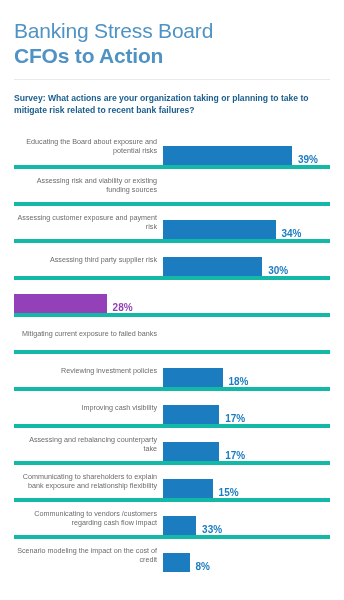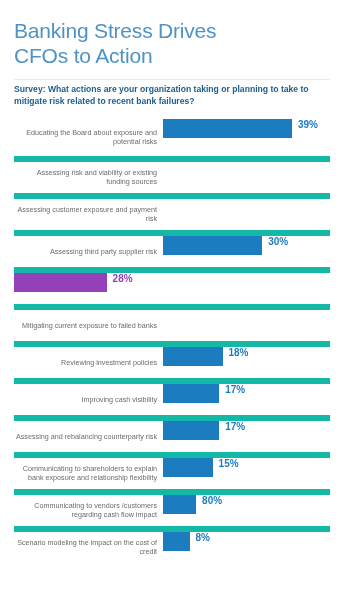--- a/index.html
+++ b/index.html
@@ -15,64 +15,64 @@
 
   
   .title {
     margin-top:18px;
     font-size:21px;
     line-height:25px;
     font-weight:400;
     color:#4f93c4;
     letter-spacing:-0.2px;
   }
-  .title .l2 { display:block; }
+  .title .l2 { display:block;font-weight:bold; }
 
   .rule-top {
     margin-top:11px;
     height:1px;
     background:#e9e9e9;
     width:316px;
   }
 
   .question {
-    margin-top:3px;
+    margin-top:12px;
     font-size:8.6px;
     line-height:12.4px;
     font-weight:bold;
     color:#1b5e8c;
     width:300px;
   }
 
   
   .chart { margin-top:11px; position:relative; }
 
   .row {
     position:relative;
     height:37px;
     display:flex;
     align-items:center;
-    border-top:6px solid #14b8a6;
+    border-top:4px solid #14b8a6;
   }
   .row:first-child { border-top:none; }
 
   .cat {
     width:149px;
     flex:0 0 149px;
     text-align:right;
     padding-right:6px;
     font-size:7.2px;
     line-height:9.4px;
     color:#6b6b6b;
   }
 
   .barwrap {
     flex:1 1 auto;
     display:flex;
-    align-items:flex-start;
+    align-items:flex-end;
     height:100%;
   }
 
   .bar {
     height:19px;
     background:#1c7cc0;
   }
   .bar.alt { background:#9440b8; }
 
   .val {
@@ -83,41 +83,45 @@
     white-space:nowrap;
   }
   .val.alt { color:#9440b8; }
 </style>
 </head>
 <body>
 
 <div class="page">
 
   <div class="title">
-    <span>Banking Stress Drives</span>
+    <span>Banking Stress Board</span>
     <span class="l2">CFOs to Action</span>
   </div>
 
   <div class="rule-top"></div>
 
   <div class="question">Survey: What actions are your organization taking or planning to take to mitigate risk related to recent bank failures?</div>
 
   <div class="chart" id="chart">
       <div class="row">
         <div class="cat">Educating the Board about exposure and potential risks</div>
         <div class="barwrap">
           <div class="bar" style="width: 129px;"></div>
           <div class="val">39%</div>
         </div>
       </div>
       <div class="row">
         <div class="cat">Assessing risk and viability or existing funding sources</div>
       </div>
       <div class="row">
         <div class="cat">Assessing customer exposure and payment risk</div>
+        <div class="barwrap">
+          <div class="bar" style="width: 112.5px;"></div>
+          <div class="val">34%</div>
+        </div>
       </div>
       <div class="row">
         <div class="cat">Assessing third party supplier risk</div>
         <div class="barwrap">
           <div class="bar" style="width: 99.2px;"></div>
           <div class="val">30%</div>
         </div>
       </div>
       <div class="row">
         <div class="barwrap">
@@ -136,38 +140,38 @@
         </div>
       </div>
       <div class="row">
         <div class="cat">Improving cash visibility</div>
         <div class="barwrap">
           <div class="bar" style="width: 56.2px;"></div>
           <div class="val">17%</div>
         </div>
       </div>
       <div class="row">
-        <div class="cat">Assessing and rebalancing counterparty risk</div>
+        <div class="cat">Assessing and rebalancing counterparty take</div>
         <div class="barwrap">
           <div class="bar" style="width: 56.2px;"></div>
           <div class="val">17%</div>
         </div>
       </div>
       <div class="row">
         <div class="cat">Communicating to shareholders to explain bank exposure and relationship flexibility</div>
         <div class="barwrap">
           <div class="bar" style="width: 49.6px;"></div>
           <div class="val">15%</div>
         </div>
       </div>
       <div class="row">
         <div class="cat">Communicating to vendors /customers regarding cash flow impact</div>
         <div class="barwrap">
           <div class="bar" style="width: 33.1px;"></div>
-          <div class="val">80%</div>
+          <div class="val">33%</div>
         </div>
       </div>
       <div class="row">
         <div class="cat">Scenario modeling the impact on the cost of credit</div>
         <div class="barwrap">
           <div class="bar" style="width: 26.5px;"></div>
           <div class="val">8%</div>
         </div>
       </div>
     </div>

